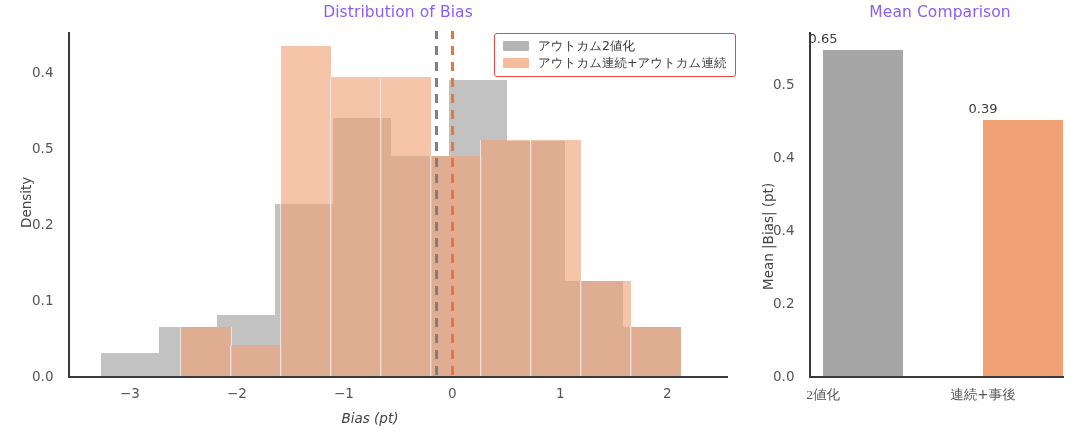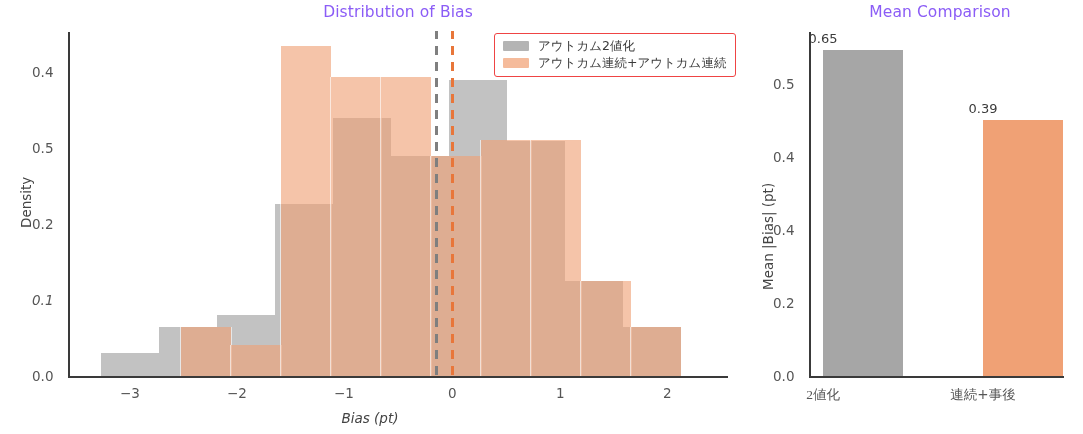--- a/index.html
+++ b/index.html
@@ -51,21 +51,21 @@
 <div class="figure">
 
   <div class="panel" style="left:0;top:0;width:740px;height:434px;">
 
     <div class="plot-title" style="left:68px;top:3px;width:660px;">Distribution of Bias</div>
 
     <div class="axis-line" style="left:68px;top:32px;width:1.6px;height:345px;"></div>
     <div class="axis-line" style="left:68px;top:376px;width:660px;height:1.8px;"></div>
 
     <div class="tick-label" style="left:32px;top:368px;">0.0</div>
-    <div class="tick-label" style="left:32px;top:292px;font-style:italic;">0.1</div>
+    <div class="tick-label" style="left:32px;top:292px;">0.1</div>
     <div class="tick-label" style="left:32px;top:216px;">0.2</div>
     <div class="tick-label" style="left:32px;top:140px;">0.5</div>
     <div class="tick-label" style="left:32px;top:64px;">0.4</div>
 
     <div class="axis-title vertical" style="left:18px;top:228px;">Density</div>
 
     <div class="plotarea" style="left:68px;top:31px;width:660px;height:345px;">
 
       <div class="bar" style="left:33px;width:58px;height:23px;background:#aaaaaa;opacity:.72;"></div>
       <div class="bar" style="left:91px;width:58px;height:49px;background:#aaaaaa;opacity:.72;"></div>

